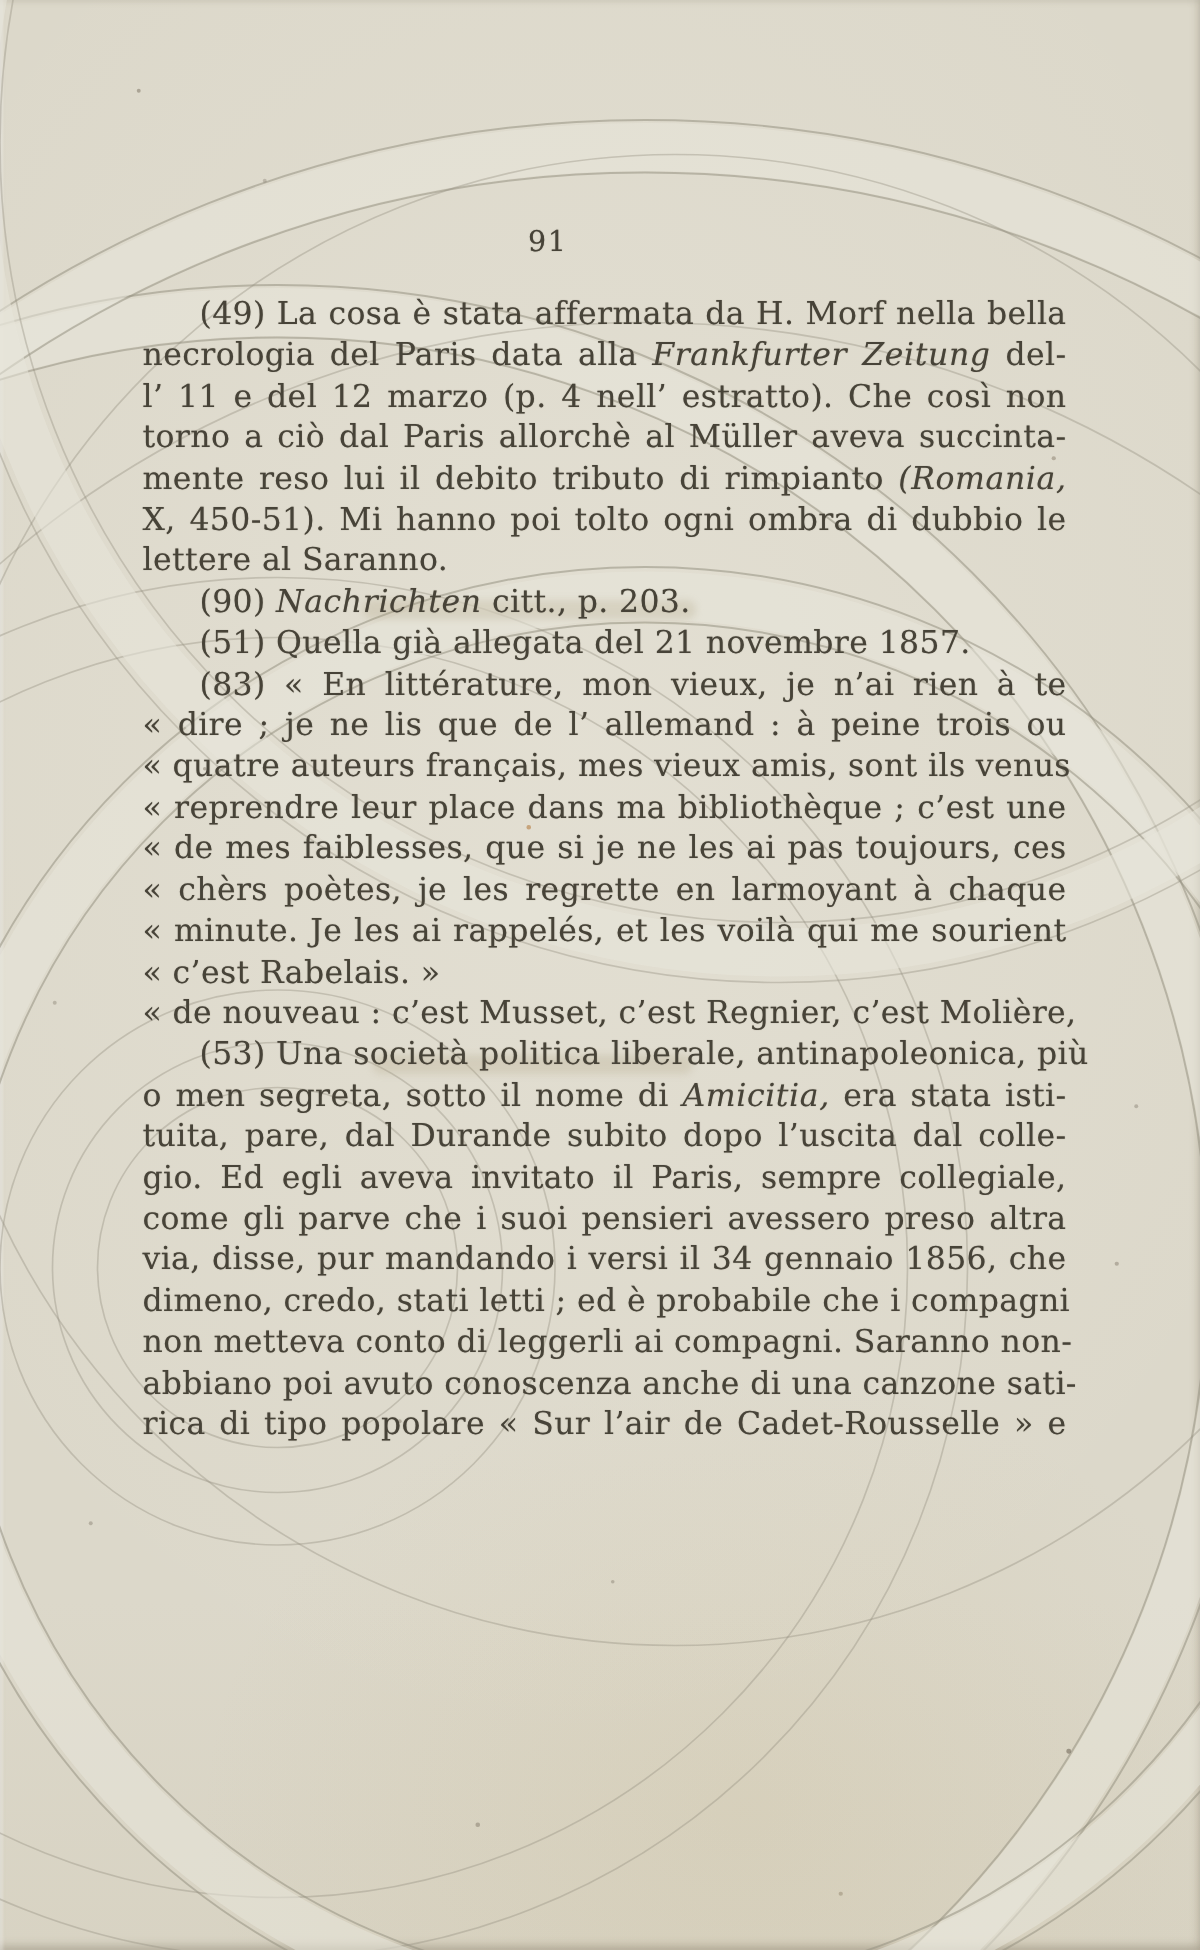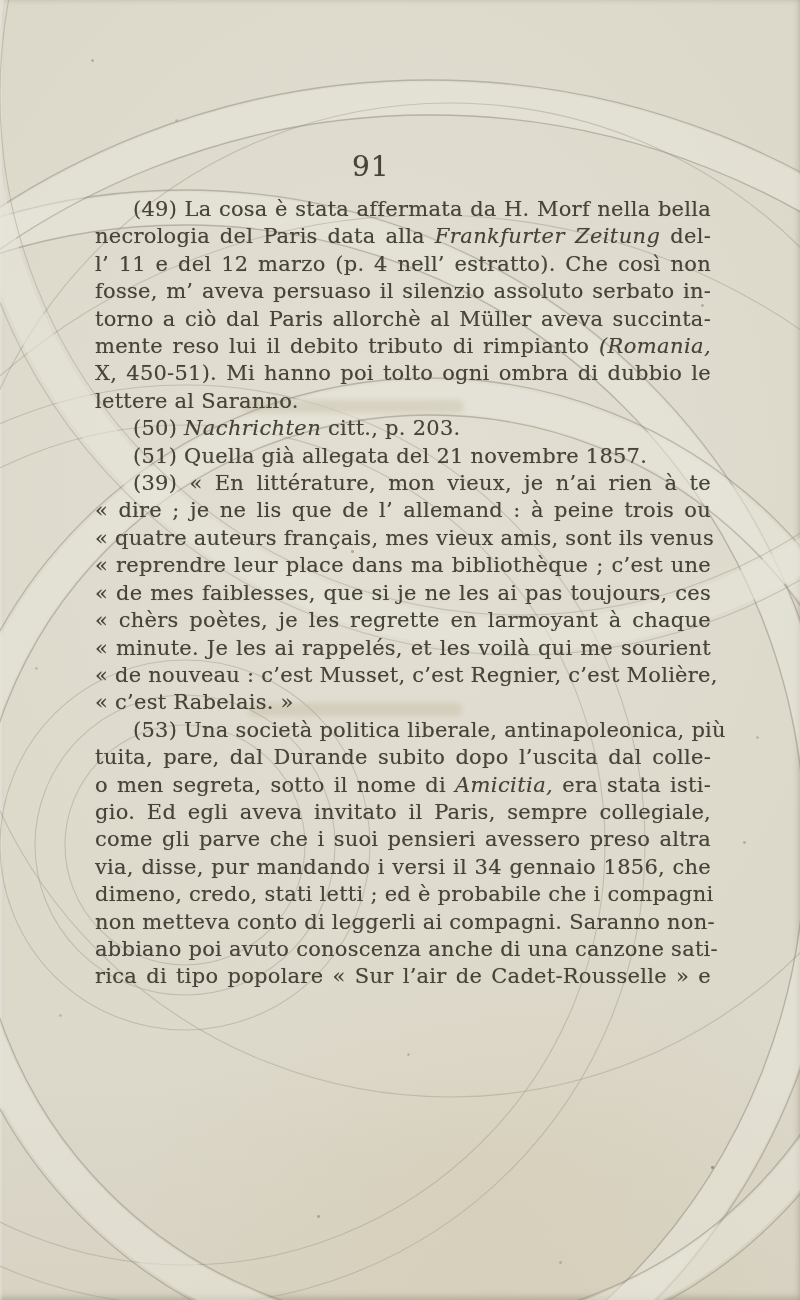--- a/index.html
+++ b/index.html
@@ -44,21 +44,21 @@
       744px 842px 0 0.9px rgba(110,100,85,0.38),
       408px 1054px 0 0.7px rgba(110,100,85,0.35),
       702px 305px 0 0.9px rgba(120,108,88,0.42),
       757px 737px 0 0.8px rgba(110,100,85,0.35),
       176px 120px 0 0.8px rgba(110,100,85,0.30),
       560px 1262px 0 0.9px rgba(120,105,80,0.35),
       36px 668px 0 0.8px rgba(110,100,85,0.32);
   }
   .page-number{
     position:absolute;left:352px;top:150px;
-    font-size:28px;letter-spacing:1px;color:var(--ink);
+    font-size:19px;letter-spacing:1px;color:var(--ink);
     text-shadow:0 0 0.7px rgba(70,64,52,0.55);
   }
   .textbody{
     position:absolute;left:95px;top:196px;width:616px;
     font-size:21px;line-height:27.4px;color:var(--ink);
     letter-spacing:0.25px;
     text-shadow:0 0 0.7px rgba(70,64,52,0.45);
   }
   .line{
     text-align:justify;
@@ -111,47 +111,46 @@
   <div class="ghost g2"></div>
   <div class="specks"></div>
 
   <div class="page-number">91</div>
 
   <div class="textbody" id="textbody">
       <div>
         <div class="line indent"><span>(49) La cosa è stata affermata da H. Morf nella bella</span></div>
         <div class="line"><span>necrologia del Paris data alla </span><em>Frankfurter Zeitung</em><span> del-</span></div>
         <div class="line"><span>l’ 11 e del 12 marzo (p. 4 nell’ estratto). Che così non</span></div>
-        <div class="line"><span>fosse, m’ aveva persuaso il silenzio assoluto serbato in-</span></div>
         <div class="line"><span>torno a ciò dal Paris allorchè al Müller aveva succinta-</span></div>
         <div class="line"><span>mente reso lui il debito tributo di rimpianto </span><em>(Romania,</em></div>
         <div class="line"><span>X, 450-51). Mi hanno poi tolto ogni ombra di dubbio le</span></div>
         <div class="line last"><span>lettere al Saranno.</span></div>
       </div>
       <div>
-        <div class="line indent last"><span>(50) </span><em>Nachrichten</em><span> citt., p. 203.</span></div>
+        <div class="line indent last"><span>(90) </span><em>Nachrichten</em><span> citt., p. 203.</span></div>
       </div>
       <div>
         <div class="line indent last"><span>(51) Quella già allegata del 21 novembre 1857.</span></div>
       </div>
       <div>
-        <div class="line indent"><span>(39) « En littérature, mon vieux, je n’ai rien à te</span></div>
+        <div class="line indent"><span>(83) « En littérature, mon vieux, je n’ai rien à te</span></div>
         <div class="line"><span>« dire ; je ne lis que de l’ allemand : à peine trois ou</span></div>
         <div class="line"><span>« quatre auteurs français, mes vieux amis, sont ils venus</span></div>
         <div class="line"><span>« reprendre leur place dans ma bibliothèque ; c’est une</span></div>
         <div class="line"><span>« de mes faiblesses, que si je ne les ai pas toujours, ces</span></div>
         <div class="line"><span>« chèrs poètes, je les regrette en larmoyant à chaque</span></div>
         <div class="line"><span>« minute. Je les ai rappelés, et les voilà qui me sourient</span></div>
+        <div class="line last"><span>« c’est Rabelais. »</span></div>
         <div class="line"><span>« de nouveau : c’est Musset, c’est Regnier, c’est Molière,</span></div>
-        <div class="line last"><span>« c’est Rabelais. »</span></div>
       </div>
       <div>
         <div class="line indent"><span>(53) Una società politica liberale, antinapoleonica, più</span></div>
+        <div class="line"><span>o men segreta, sotto il nome di </span><em>Amicitia,</em><span> era stata isti-</span></div>
         <div class="line"><span>tuita, pare, dal Durande subito dopo l’uscita dal colle-</span></div>
-        <div class="line"><span>o men segreta, sotto il nome di </span><em>Amicitia,</em><span> era stata isti-</span></div>
         <div class="line"><span>gio. Ed egli aveva invitato il Paris, sempre collegiale,</span></div>
         <div class="line"><span>come gli parve che i suoi pensieri avessero preso altra</span></div>
         <div class="line"><span>via, disse, pur mandando i versi il 34 gennaio 1856, che</span></div>
         <div class="line"><span>dimeno, credo, stati letti ; ed è probabile che i compagni</span></div>
         <div class="line"><span>non metteva conto di leggerli ai compagni. Saranno non-</span></div>
         <div class="line"><span>abbiano poi avuto conoscenza anche di una canzone sati-</span></div>
         <div class="line"><span>rica di tipo popolare « Sur l’air de Cadet-Rousselle » e</span></div>
       </div>
     </div>
 

